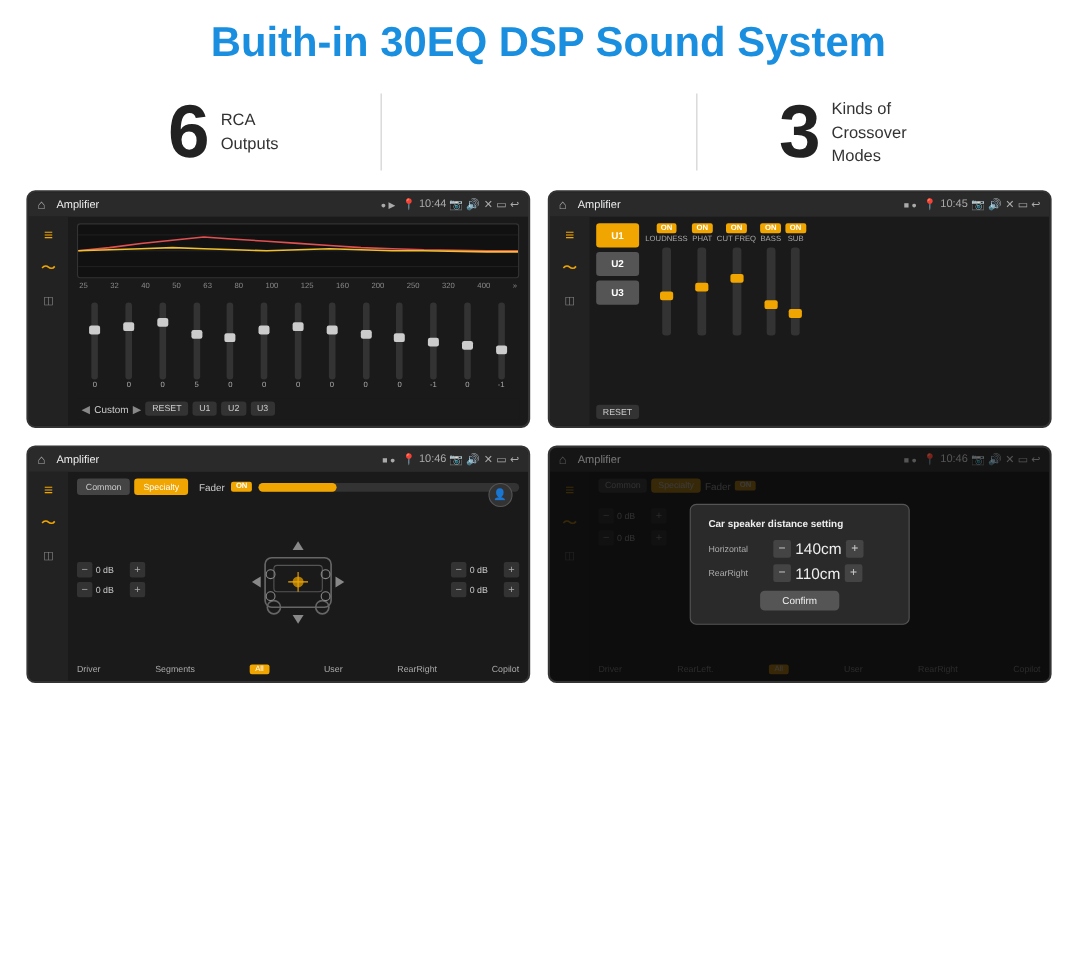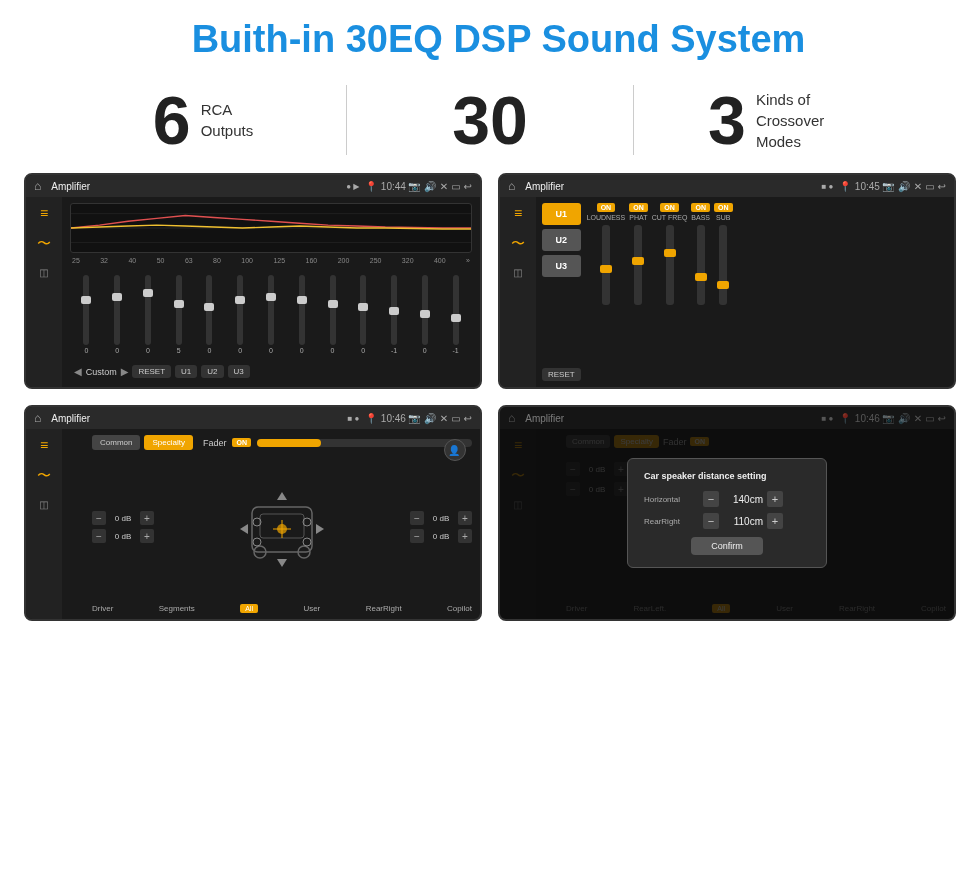--- a/index.html
+++ b/index.html
@@ -315,21 +315,20 @@
       cursor: pointer;
     }
 
     
     .fader-main {
       flex: 1;
       padding: 6px 8px;
       display: flex;
       flex-direction: column;
       gap: 4px;
-      margin-left: 22px;
     }
 
     .mode-tabs {
       display: flex;
       gap: 4px;
     }
 
     .mode-tab {
       background: #444;
       color: #ccc;
@@ -407,21 +406,21 @@
       align-items: center;
       justify-content: center;
       border-radius: 2px;
       cursor: pointer;
     }
 
     .db-value {
       color: #ccc;
       font-size: 8px;
       min-width: 28px;
-      text-align: center;
+      text-align: left;
     }
 
     .fader-center {
       flex: 1;
       display: flex;
       align-items: center;
       justify-content: center;
       position: relative;
     }
 
@@ -497,23 +496,23 @@
       font-size: 11px;
       display: flex;
       align-items: center;
       justify-content: center;
       border-radius: 2px;
       cursor: pointer;
     }
 
     .stepper-value {
       color: #eee;
-      font-size: 10px;
+      font-size: 14px;
       min-width: 40px;
-      text-align: right;
+      text-align: left;
     }
 
     .confirm-btn {
       background: #555;
       color: #eee;
       font-size: 9px;
       padding: 4px 20px;
       border-radius: 4px;
       text-align: center;
       margin: 8px auto 0;
@@ -566,21 +565,20 @@
 
   <h1 class="page-title">Buith-in 30EQ DSP Sound System</h1>
 
   <div class="stats-row">
     <div class="stat-item">
       <span class="stat-number">6</span>
       <span class="stat-text">RCA<br>Outputs</span>
     </div>
     <div class="stat-divider"></div>
     <div class="stat-item">
-      <span class="stat-number">30</span>
     </div>
     <div class="stat-divider"></div>
     <div class="stat-item">
       <span class="stat-number">3</span>
       <span class="stat-text">Kinds of<br>Crossover Modes</span>
     </div>
   </div>
 
   <div class="screens-grid">
 

